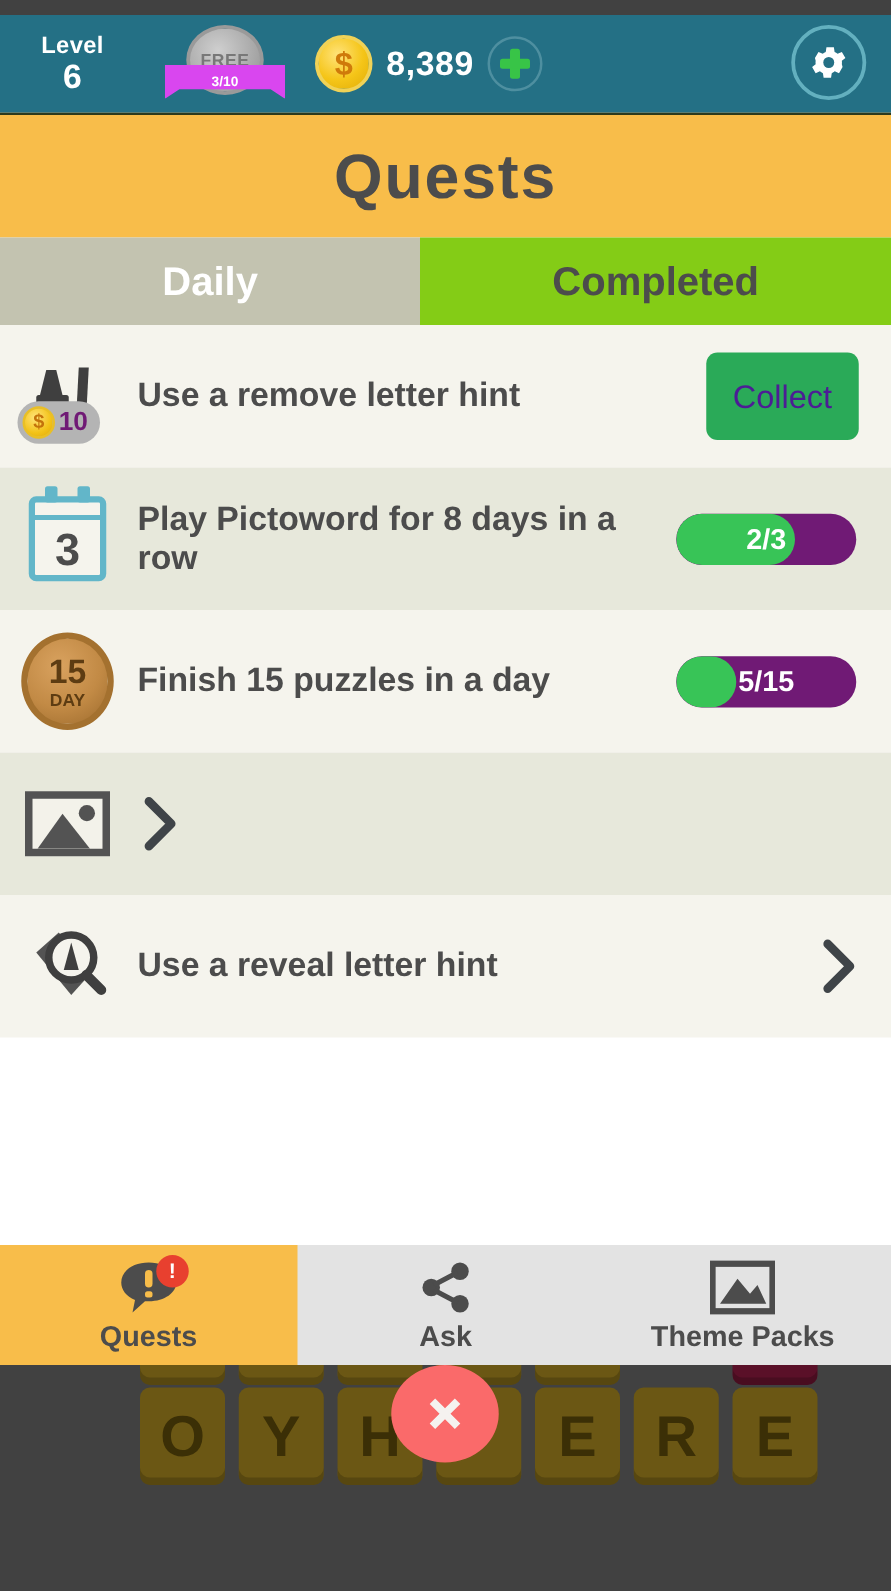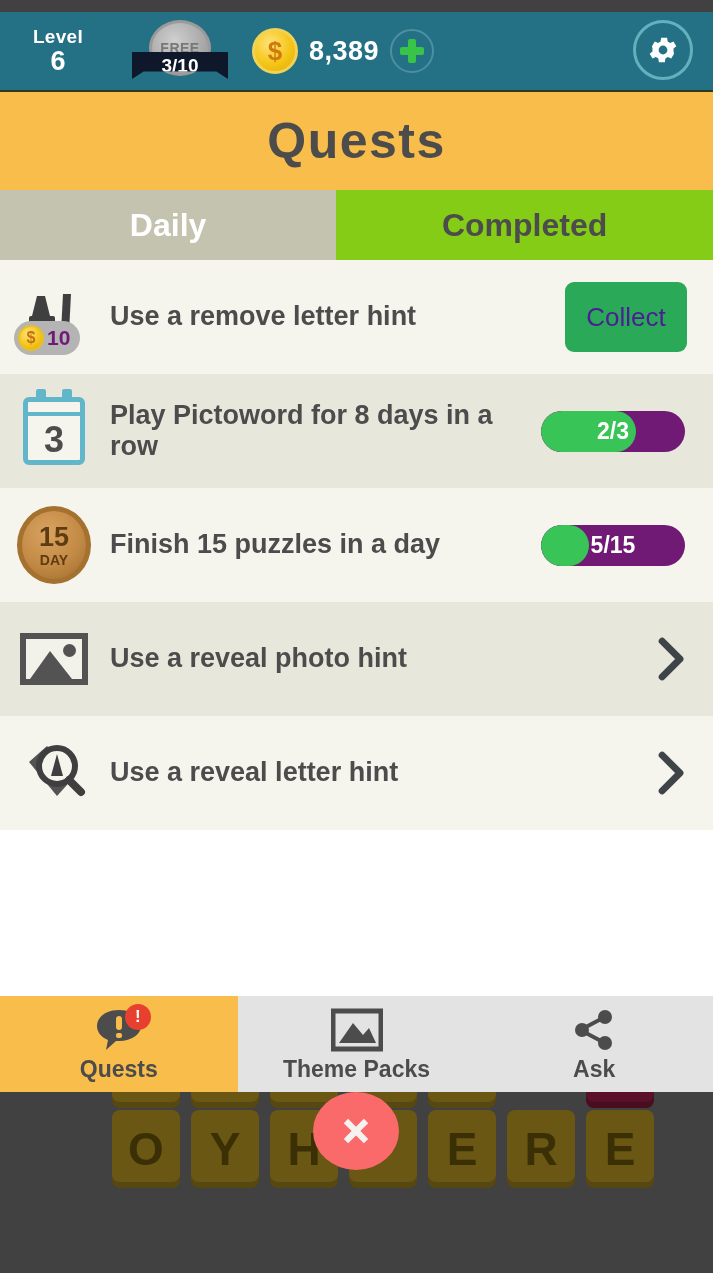--- a/index.html
+++ b/index.html
@@ -67,23 +67,23 @@
     border-radius: 50%;
     background: radial-gradient(circle at 40% 35%, #cfcfcf 0%, #a9a9a9 62%, #8f8f8f 100%);
     border: 3px solid #9a9a9a;
     display: flex; align-items: center; justify-content: center;
   }
   .free-coin .disc span {
     font-size: 14px; font-weight: bold; color: #787878; letter-spacing: .5px;
   }
   .free-coin .ribbon {
     position: absolute; left: 0; top: 36px; width: 96px; height: 27px;
-    background: #0f172a; color: #fff;
-    display: flex; align-items: center; justify-content: center;
-    font-size: 19px; font-weight: bold;
+    background: #d946ef; color: #fff;
+    display: flex; align-items: center; justify-content: center;
+    font-size: 11px; font-weight: bold;
     clip-path: polygon(0 0, 100% 0, 100% 100%, 88% 72%, 12% 72%, 0 100%);
   }
 
   .coins { display: flex; align-items: center; margin-left: 24px; gap: 11px; }
   .coin-icon {
     width: 46px; height: 46px; border-radius: 50%;
     background: radial-gradient(circle at 38% 32%, #ffe37a 0%, #f5c518 55%, #e0ac07 100%);
     border: 3px solid #f0d257;
     display: flex; align-items: center; justify-content: center;
     color: #cf7a0a; font-size: 26px; font-weight: bold;
@@ -367,21 +367,20 @@
         </div>
       </div>
 
       <div class="quest-row alt">
         <div class="q-icon">
           <div class="photo-icon">
             <div class="mtn"></div>
             <div class="sun"></div>
           </div>
         </div>
-        <div class="q-text">Use a reveal photo hint</div>
         <div class="chevron">
           <svg viewBox="0 0 24 32">
               <path d="M7 3 L20 16 L7 29" stroke="#3f4448" stroke-width="5" fill="none" stroke-linecap="round" stroke-linejoin="round"></path>
             </svg>
         </div>
       </div>
 
       <div class="quest-row plain">
         <div class="q-icon">
           <div class="mag-icon">
@@ -412,34 +411,34 @@
             <rect x="21" y="8" width="6" height="14" rx="3" fill="#f8bd4a"></rect>
             <rect x="21" y="25" width="6" height="5" rx="2" fill="#f8bd4a"></rect>
           </svg>
           <div class="badge">!</div>
         </div>
         <div>Quests</div>
       </div>
 
       <div class="nav-item">
         <div class="nav-ico">
-          <svg viewBox="0 0 52 42" width="52" height="42">
-            <rect x="2" y="2" width="48" height="38" fill="none" stroke="#4c4c4c" stroke-width="5"></rect>
-            <path d="M8 34 L22 14 L32 26 L38 19 L45 34 Z" fill="#4c4c4c"></path>
-          </svg>
-        </div>
-        <div>Theme Packs</div>
-      </div>
-
-      <div class="nav-item">
-        <div class="nav-ico">
           <svg viewBox="0 0 44 44" width="44" height="44">
             <circle cx="33" cy="9" r="7" fill="#4c4c4c"></circle>
             <circle cx="10" cy="22" r="7" fill="#4c4c4c"></circle>
             <circle cx="33" cy="35" r="7" fill="#4c4c4c"></circle>
             <path d="M12 20 L31 10 M12 24 L31 34" stroke="#4c4c4c" stroke-width="4"></path>
           </svg>
         </div>
         <div>Ask</div>
       </div>
+
+      <div class="nav-item">
+        <div class="nav-ico">
+          <svg viewBox="0 0 52 42" width="52" height="42">
+            <rect x="2" y="2" width="48" height="38" fill="none" stroke="#4c4c4c" stroke-width="5"></rect>
+            <path d="M8 34 L22 14 L32 26 L38 19 L45 34 Z" fill="#4c4c4c"></path>
+          </svg>
+        </div>
+        <div>Theme Packs</div>
+      </div>
     </div>
   </div>
 </div>
 
 </body></html>

